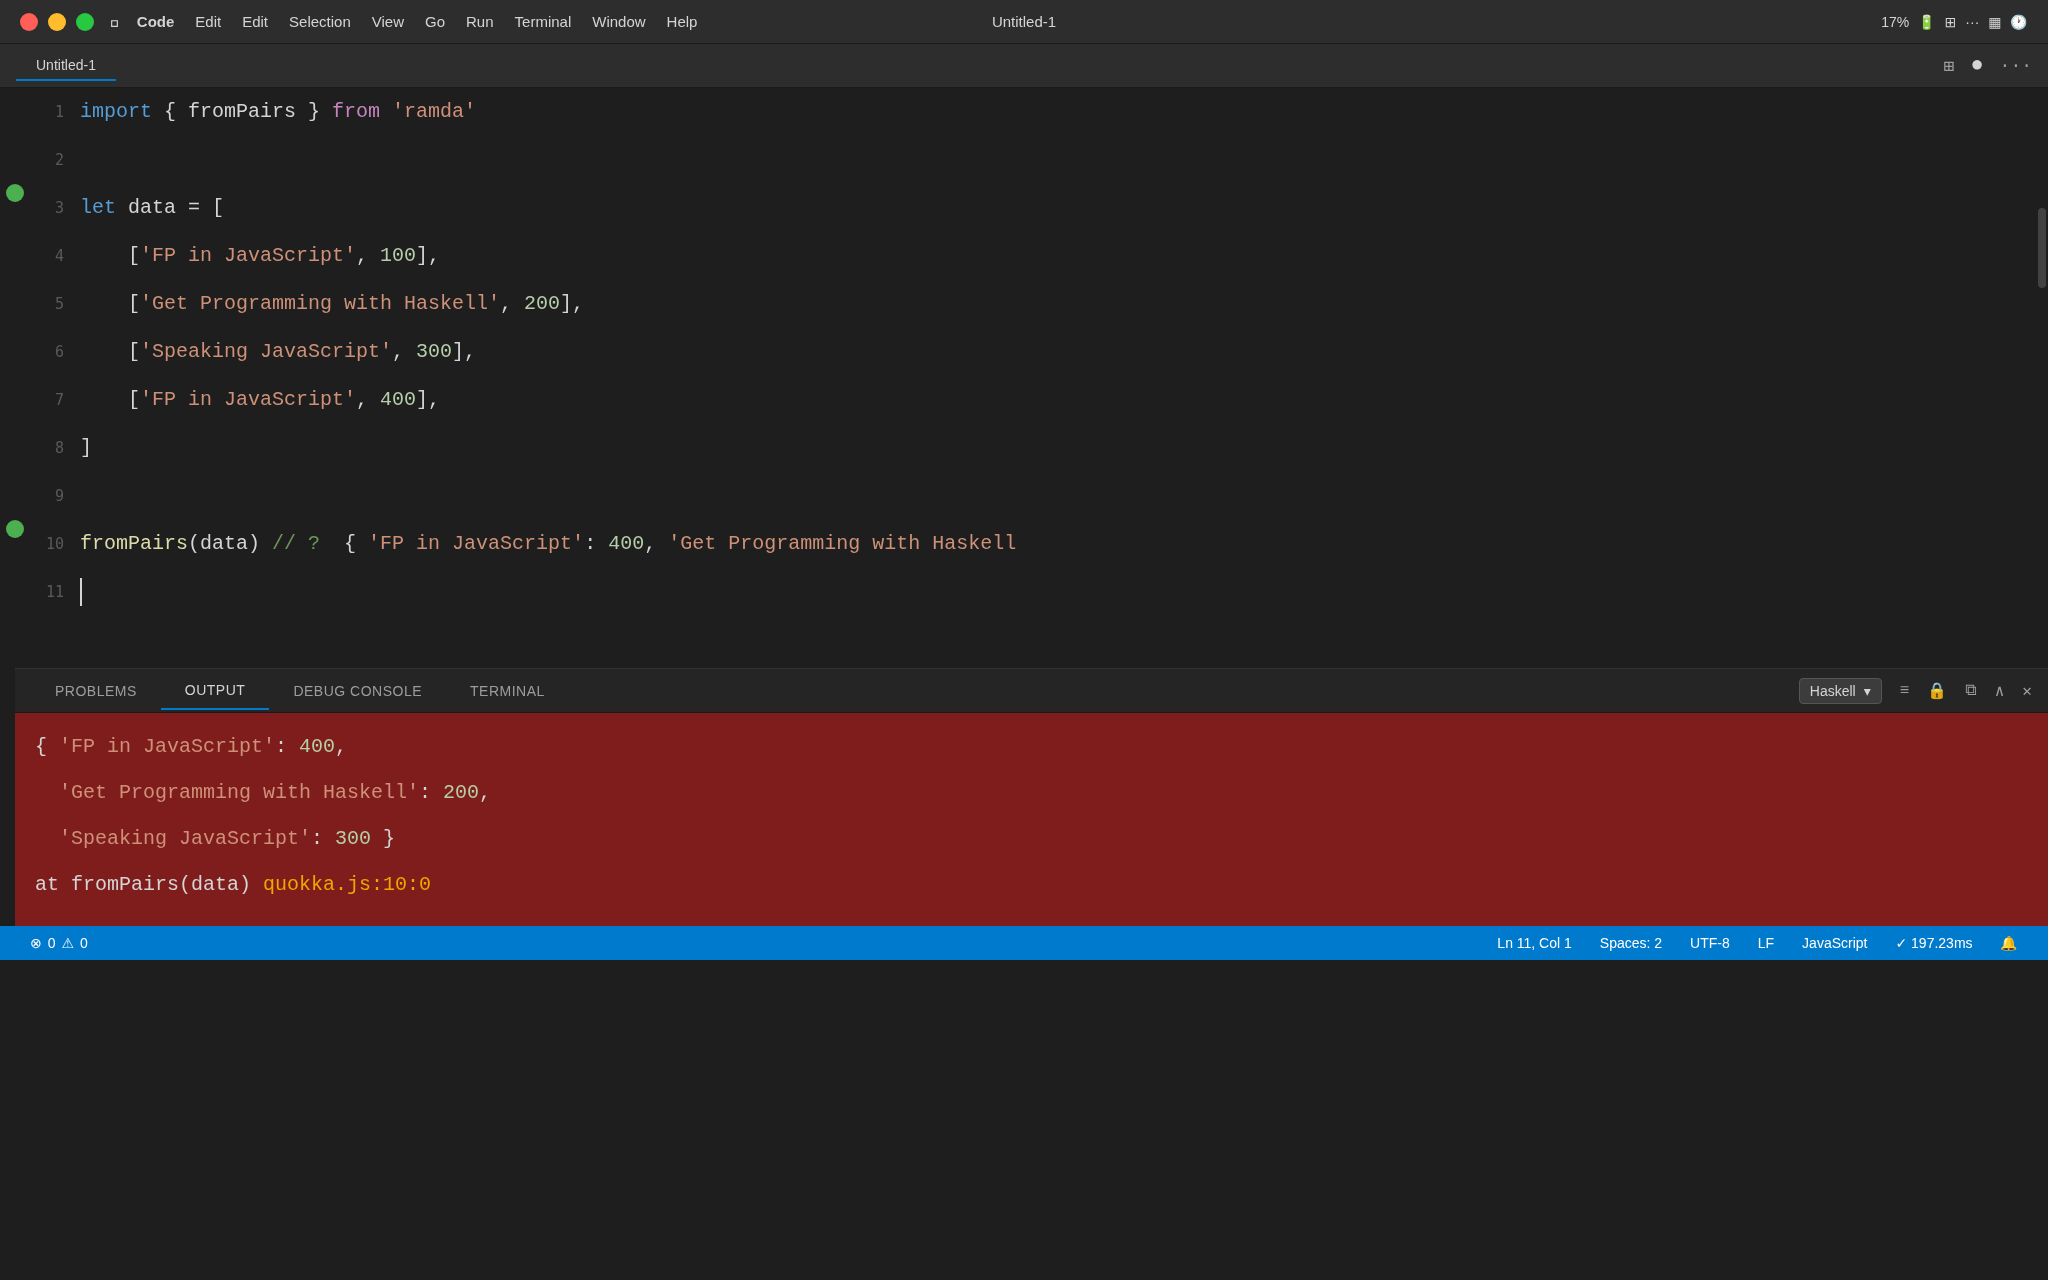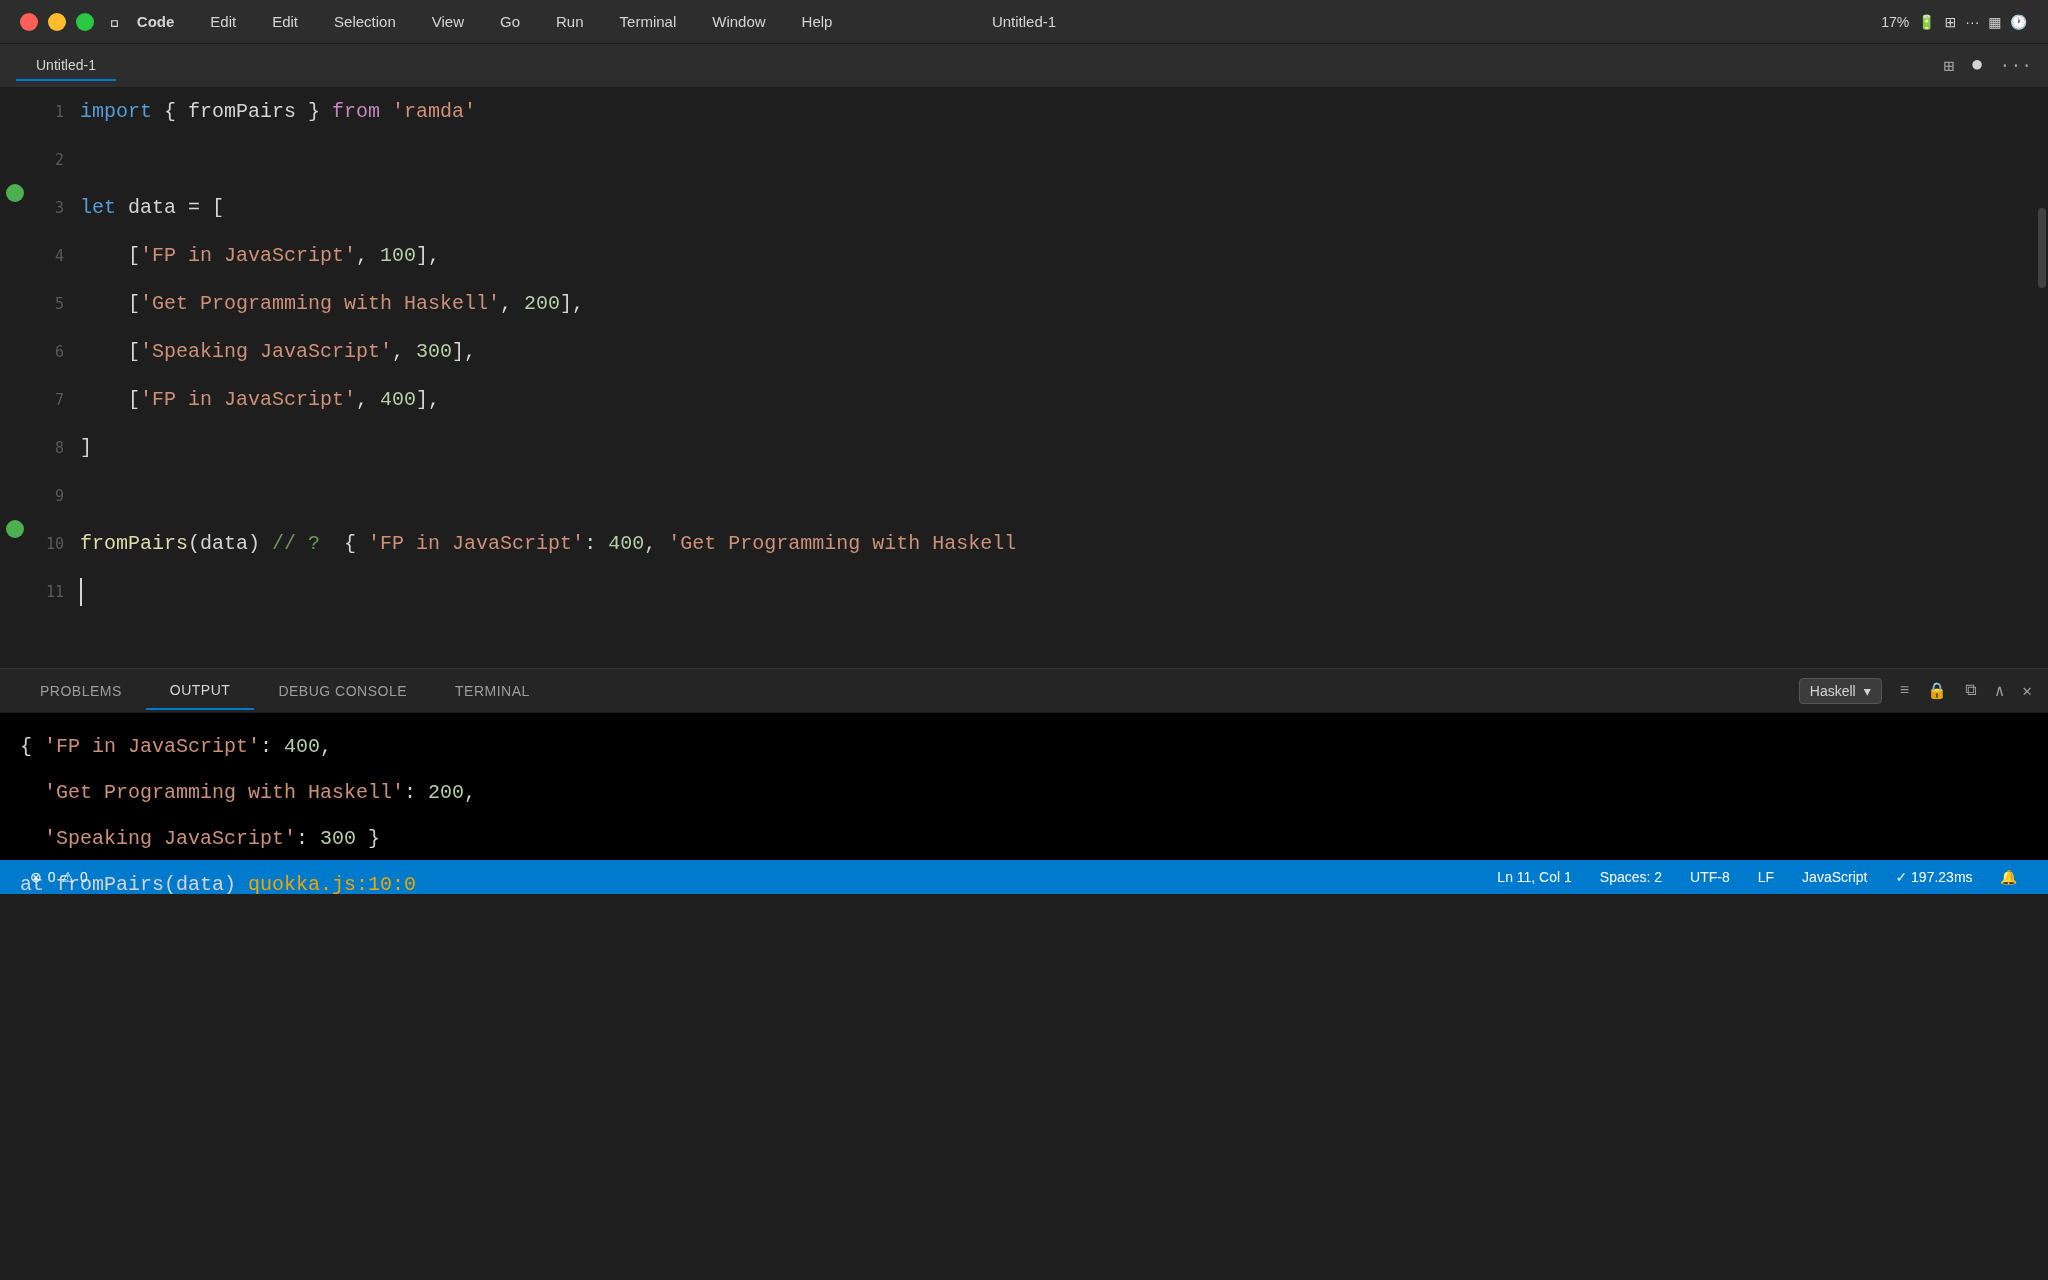--- a/index.html
+++ b/index.html
@@ -40,21 +40,21 @@
     }
     .traffic-light.close { background: #ff5f57; }
     .traffic-light.minimize { background: #ffbd2e; }
     .traffic-light.maximize { background: #28c840; }
     .apple-icon {
       font-size: 18px;
       color: #d4d4d4;
     }
     .menu-items {
       display: flex;
-      gap: 36px;
+      gap: 21px;
       align-items: center;
     }
     .menu-item {
       font-size: 15px;
       color: #d4d4d4;
       font-family: -apple-system, BlinkMacSystemFont, sans-serif;
       font-weight: 400;
     }
     .menu-item.active { font-weight: 700; }
     .titlebar-center {
@@ -165,23 +165,24 @@
     .kw-blue { color: #569CD6; }
     .kw-yellow { color: #DCDCAA; }
     .kw-string { color: #CE9178; }
     .kw-number { color: #B5CEA8; }
     .kw-white { color: #d4d4d4; }
     .kw-comment { color: #6A9955; }
     .kw-from { color: #C586C0; }
 
     
     .panel {
-      height: 192px;
-      background: #000000;
+      height: 258px;
+      background: #7f1d1d;
       border-top: 1px solid #333;
+      margin-left: 15px;
     }
     .panel-tabbar {
       height: 44px;
       background: #252526;
       display: flex;
       align-items: center;
       padding: 0 16px;
       gap: 0;
       border-bottom: 1px solid #1a1a1a;
     }

